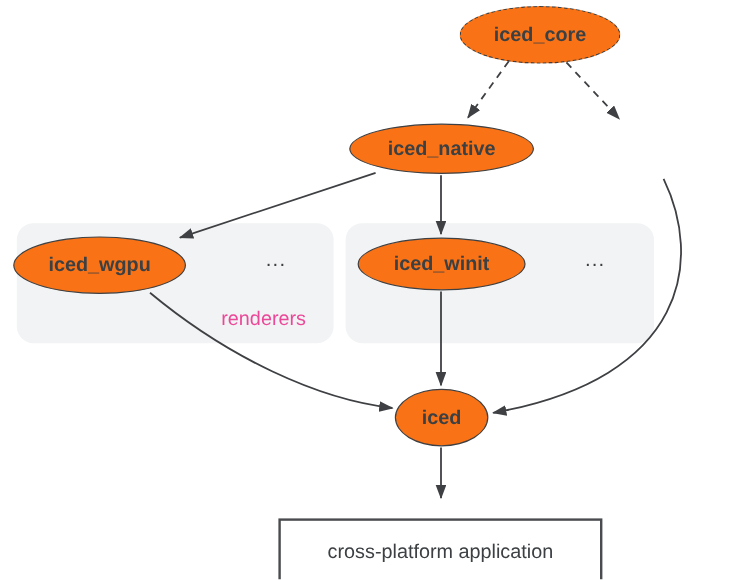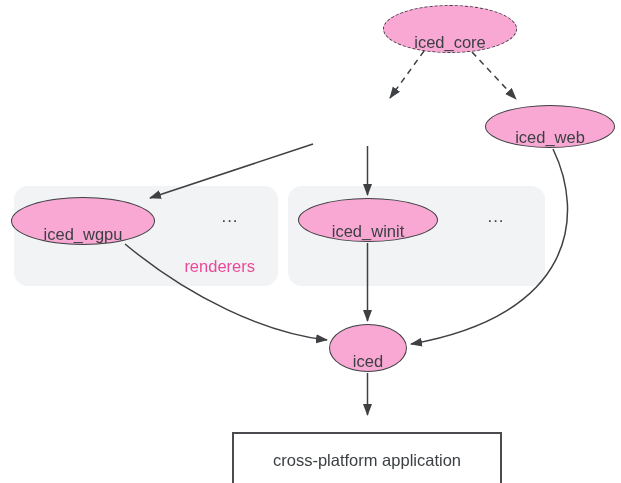--- a/index.html
+++ b/index.html
@@ -16,31 +16,32 @@
     overflow: hidden;
   }
   .group-box {
     position: absolute;
     background: #f1f3f4;
     border-radius: 14px;
     z-index: 1;
   }
   .node {
     position: absolute;
-    background: #f9a8d4;
+    background: #f97316;
     border: 1.6px solid #3e4043;
     border-radius: 50%;
     display: flex;
-    align-items: flex-end;
+    align-items: center;
     justify-content: center;
     font-size: 16.5px;
     color: #3c4043;
     z-index: 2;
     box-sizing: border-box;
     white-space: nowrap;
+    font-weight: bold;
   }
   .node.dashed { border-style: dashed; }
   .rect-node {
     position: absolute;
     background: #ffffff;
     border: 2px solid #494b4e;
     display: flex;
     align-items: center;
     justify-content: center;
     font-size: 16.5px;
@@ -93,24 +94,24 @@
     <path d="M367.5,243 L367.5,321" stroke="#3e4043" stroke-width="1.5" fill="none" marker-end="url(#arrow)"></path>
     <path d="M125,244 C190,298 265,333 327,340" stroke="#3e4043" stroke-width="1.5" fill="none" marker-end="url(#arrow)"></path>
     <path d="M553,149 C585,215 575,315 411,344" stroke="#3e4043" stroke-width="1.5" fill="none" marker-end="url(#arrow)"></path>
     <path d="M367.5,373 L367.5,415" stroke="#3e4043" stroke-width="1.5" fill="none" marker-end="url(#arrow)"></path>
   </svg>
 
   <div class="node dashed" style="left:383px; top:5px; width:134px; height:48px;">
     <span>iced_core</span>
   </div>
 
+  <div class="node" style="left:291px; top:103px; width:154px; height:42px;">
+    <span>iced_native</span>
+  </div>
 
-  <div class="node" style="left:485px; top:105px; width:130px; height:43px;">
-    <span>iced_web</span>
-  </div>
 
   <div class="node" style="left:11px; top:197px; width:144px; height:48px;">
     <span>iced_wgpu</span>
   </div>
 
   <div class="node" style="left:298px; top:198px; width:140px; height:44px;">
     <span>iced_winit</span>
   </div>
 
   <div class="node" style="left:329px; top:324px; width:78px; height:48px;">

